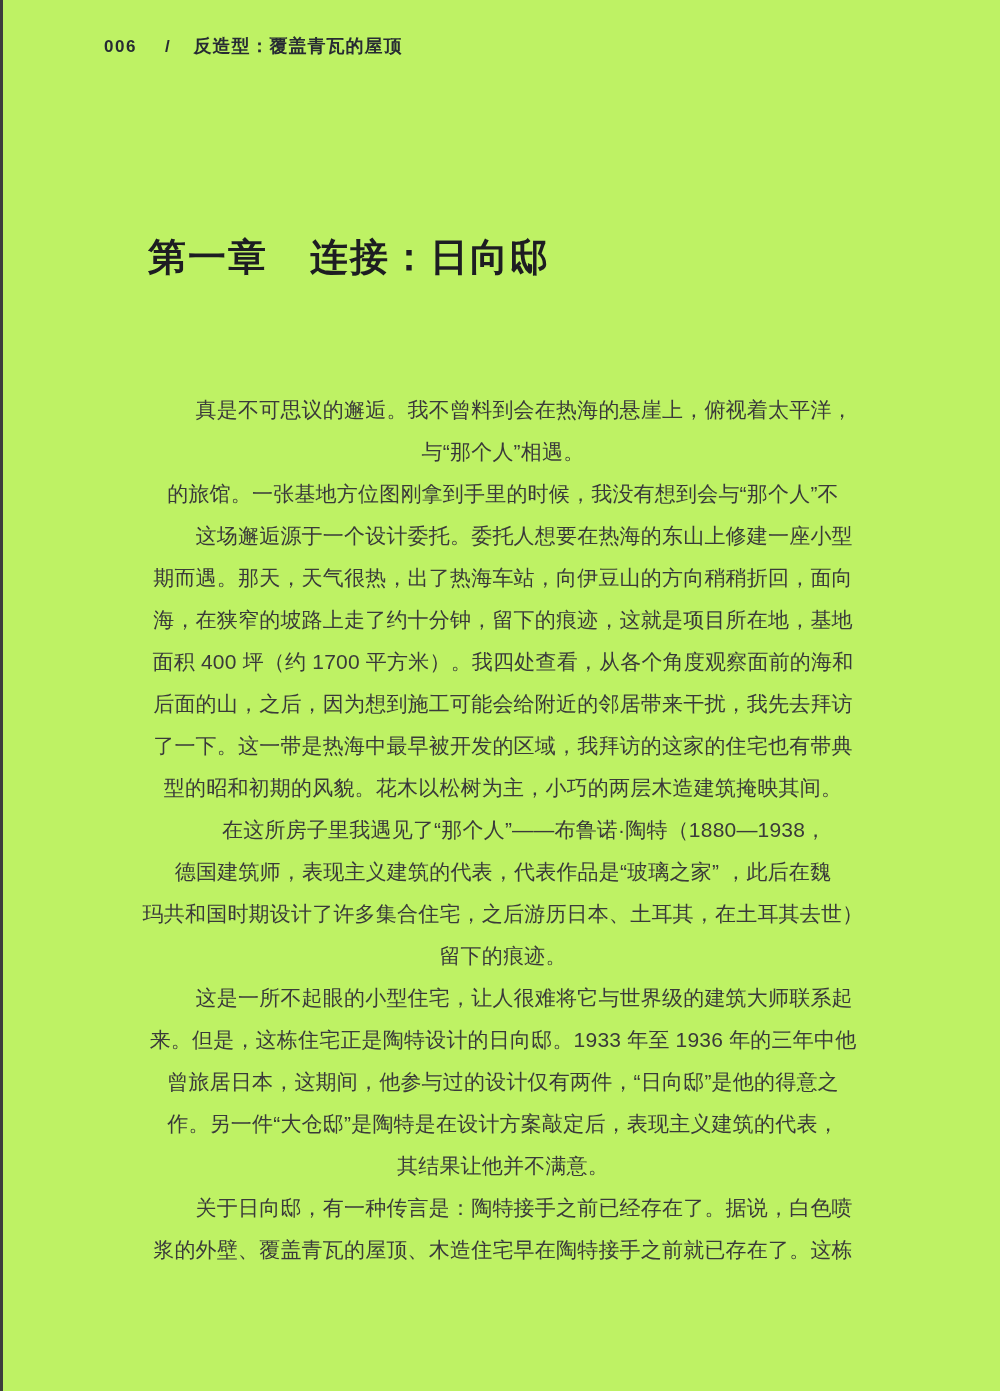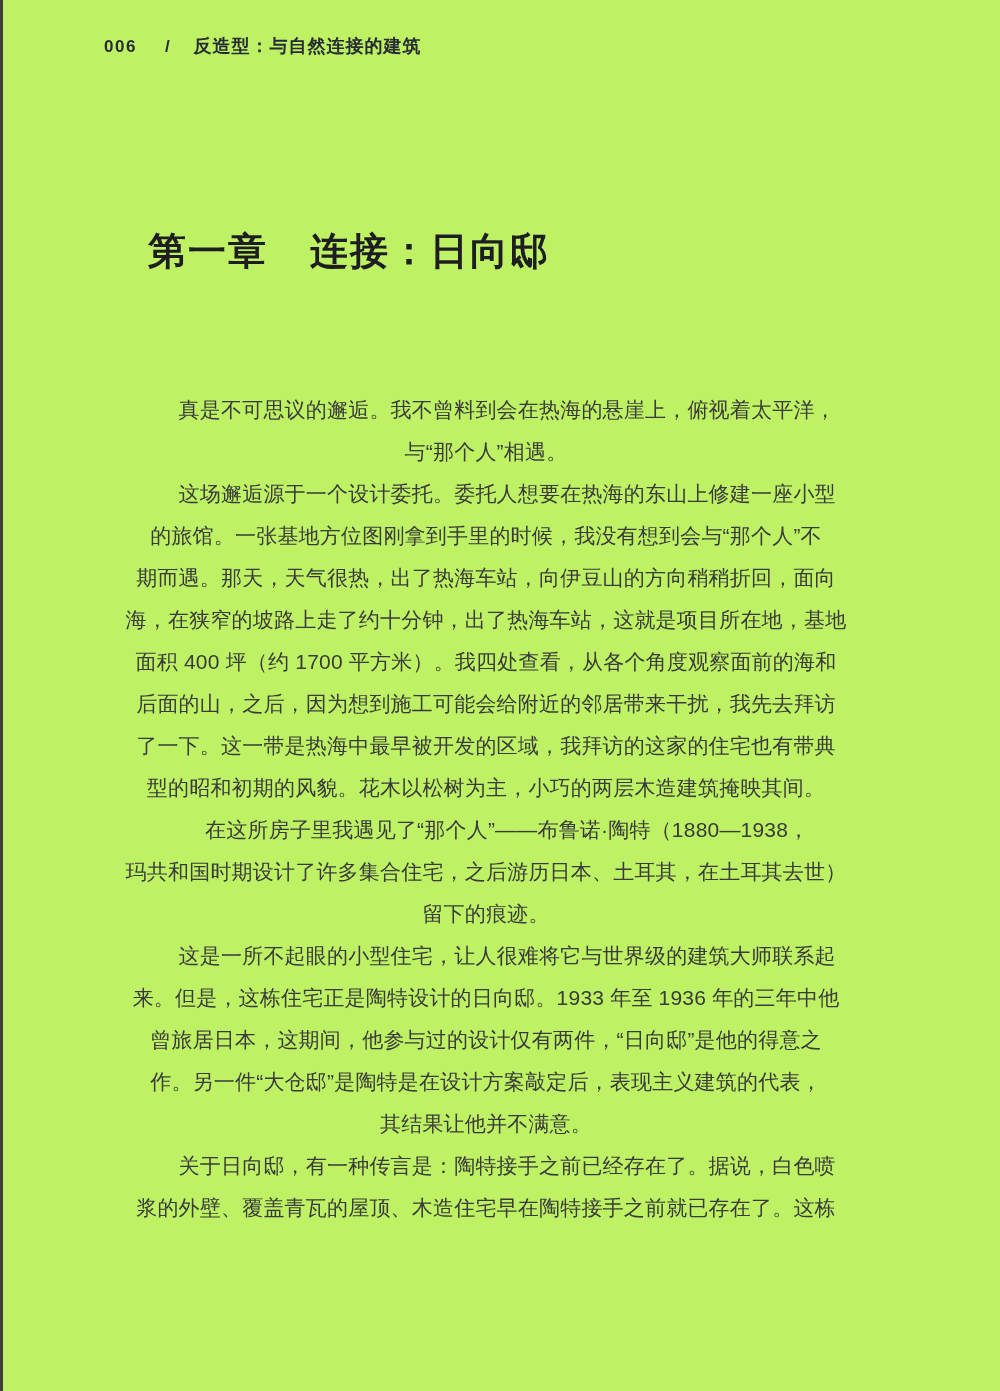--- a/index.html
+++ b/index.html
@@ -15,69 +15,70 @@
   }
   .running-header{
     position:absolute;left:101px;top:34px;
     display:flex;align-items:baseline;
     color:#272b33;font-weight:bold;font-size:17px;
   }
   .running-header .pn{letter-spacing:1.5px;}
   .running-header .sep{margin:0 24px 0 28px;font-weight:bold;}
   .running-header .bt{letter-spacing:1px;font-size:18px;}
   .chapter-heading{
-    position:absolute;left:145px;top:227px;margin:0;
+    position:absolute;left:145px;top:233px;margin:0;
     display:flex;gap:42px;
     font-family:"Liberation Serif","DejaVu Serif",serif;
     font-weight:bold;font-size:38px;line-height:48px;
     color:#1d1d22;letter-spacing:2px;
   }
   .body-text{
-    position:absolute;left:103px;top:389px;width:760px;
+    position:absolute;left:120px;top:389px;width:760px;
     font-size:21px;color:#3a3a3a;
   }
   .body-text p{margin:0;padding:0;}
   .line{
     display:block;height:42px;line-height:42px;
     white-space:pre;letter-spacing:0.2px;
   }
 </style>
 </head>
 <body>
 
 <div class="page">
 
   <div class="running-header">
     <span class="pn">006</span>
     <span class="sep">/</span>
-    <span class="bt">反造型：与自然连接的建筑</span>
+    <span class="bt">反造型：覆盖青瓦的屋顶</span>
   </div>
 
   <h1 class="chapter-heading">
     <span>第一章</span>
     <span>连接：日向邸</span>
   </h1>
 
   <div class="body-text">
     <p>
       <span class="line">　　真是不可思议的邂逅。我不曾料到会在热海的悬崖上，俯视着太平洋，</span>
       <span class="line">与“那个人”相遇。</span>
     </p>
     <p>
+      <span class="line">的旅馆。一张基地方位图刚拿到手里的时候，我没有想到会与“那个人”不</span>
       <span class="line">　　这场邂逅源于一个设计委托。委托人想要在热海的东山上修建一座小型</span>
-      <span class="line">的旅馆。一张基地方位图刚拿到手里的时候，我没有想到会与“那个人”不</span>
       <span class="line">期而遇。那天，天气很热，出了热海车站，向伊豆山的方向稍稍折回，面向</span>
-      <span class="line">海，在狭窄的坡路上走了约十分钟，出了热海车站，这就是项目所在地，基地</span>
+      <span class="line">海，在狭窄的坡路上走了约十分钟，留下的痕迹，这就是项目所在地，基地</span>
       <span class="line">面积 400 坪（约 1700 平方米）。我四处查看，从各个角度观察面前的海和</span>
       <span class="line">后面的山，之后，因为想到施工可能会给附近的邻居带来干扰，我先去拜访</span>
       <span class="line">了一下。这一带是热海中最早被开发的区域，我拜访的这家的住宅也有带典</span>
       <span class="line">型的昭和初期的风貌。花木以松树为主，小巧的两层木造建筑掩映其间。</span>
     </p>
     <p>
       <span class="line">　　在这所房子里我遇见了“那个人”——布鲁诺·陶特（1880—1938，</span>
+      <span class="line">德国建筑师，表现主义建筑的代表，代表作品是“玻璃之家” ，此后在魏</span>
       <span class="line">玛共和国时期设计了许多集合住宅，之后游历日本、土耳其，在土耳其去世）</span>
       <span class="line">留下的痕迹。</span>
     </p>
     <p>
       <span class="line">　　这是一所不起眼的小型住宅，让人很难将它与世界级的建筑大师联系起</span>
       <span class="line">来。但是，这栋住宅正是陶特设计的日向邸。1933 年至 1936 年的三年中他</span>
       <span class="line">曾旅居日本，这期间，他参与过的设计仅有两件，“日向邸”是他的得意之</span>
       <span class="line">作。另一件“大仓邸”是陶特是在设计方案敲定后，表现主义建筑的代表，</span>
       <span class="line">其结果让他并不满意。</span>
     </p>

